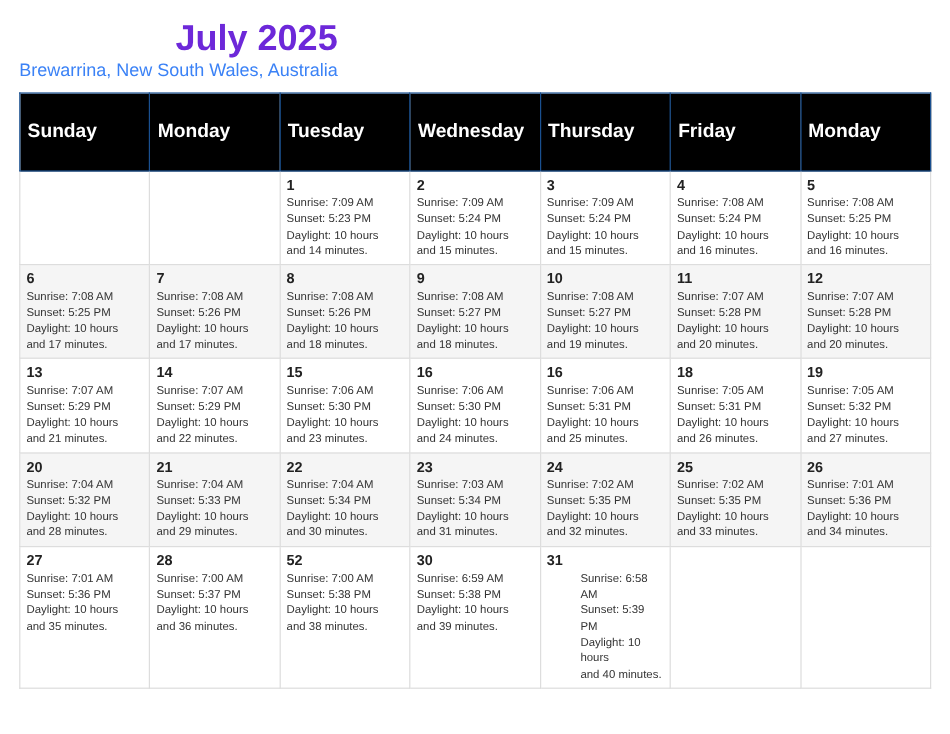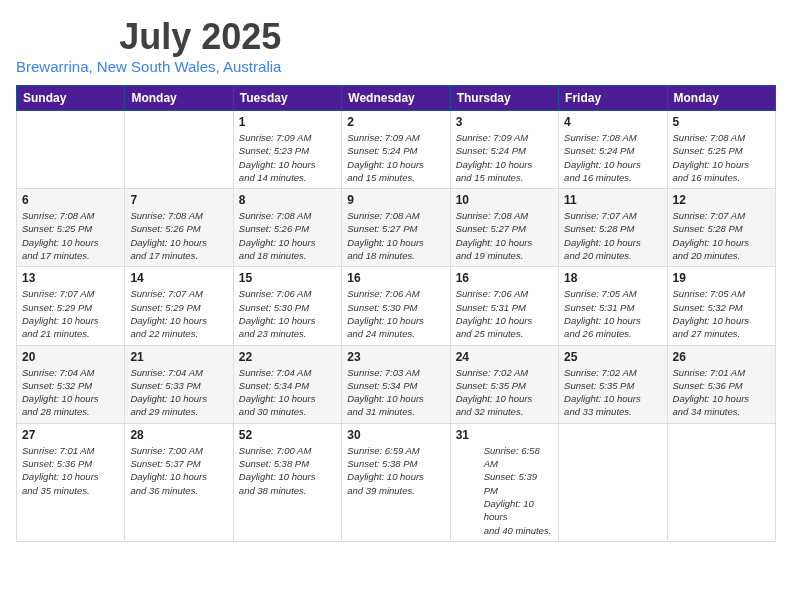--- a/index.html
+++ b/index.html
@@ -38,39 +38,39 @@
     }
     .logo-icon {
       width: 30px;
       height: 30px;
       margin-right: 2px;
     }
     .title-block {
       text-align: right;
     }
     .month-year {
-      font-size: 36px;
-      font-weight: bold;
-      color: #404040;
+      font-size: 30px;
+      font-weight: bold;
+      color: #6d28d9;
     }
     .location {
       font-size: 15px;
       color: #3b82f6;
     }
     .calendar {
       width: 100%;
       border-collapse: collapse;
       border: 1px solid #ccc;
     }
     .calendar th {
-      background-color: #4c1d95;
+      background-color: #000000;
       color: #fff;
-      font-size: 12px;
-      font-weight: bold;
-      padding: 5px 6px;
+      font-size: 16px;
+      font-weight: bold;
+      padding: 23px 6px;
       border: 1px solid #1a5090;
       text-align: left;
     }
     .calendar td {
       vertical-align: top;
       border: 1px solid #ddd;
       padding: 4px 5px;
       width: 108px;
       min-height: 80px;
       background: #fff;
@@ -85,21 +85,20 @@
       font-size: 12px;
       font-weight: bold;
       color: #222;
       display: block;
       margin-bottom: 2px;
     }
     .day-info {
       font-size: 9.5px;
       color: #333;
       line-height: 1.4;
-      font-style: italic;
     }
     .empty-cell {
       background: #f9f9f9;
     }
   </style>
 </head>
 <body>
 
 <div class="header">
   <div class="title-block">

